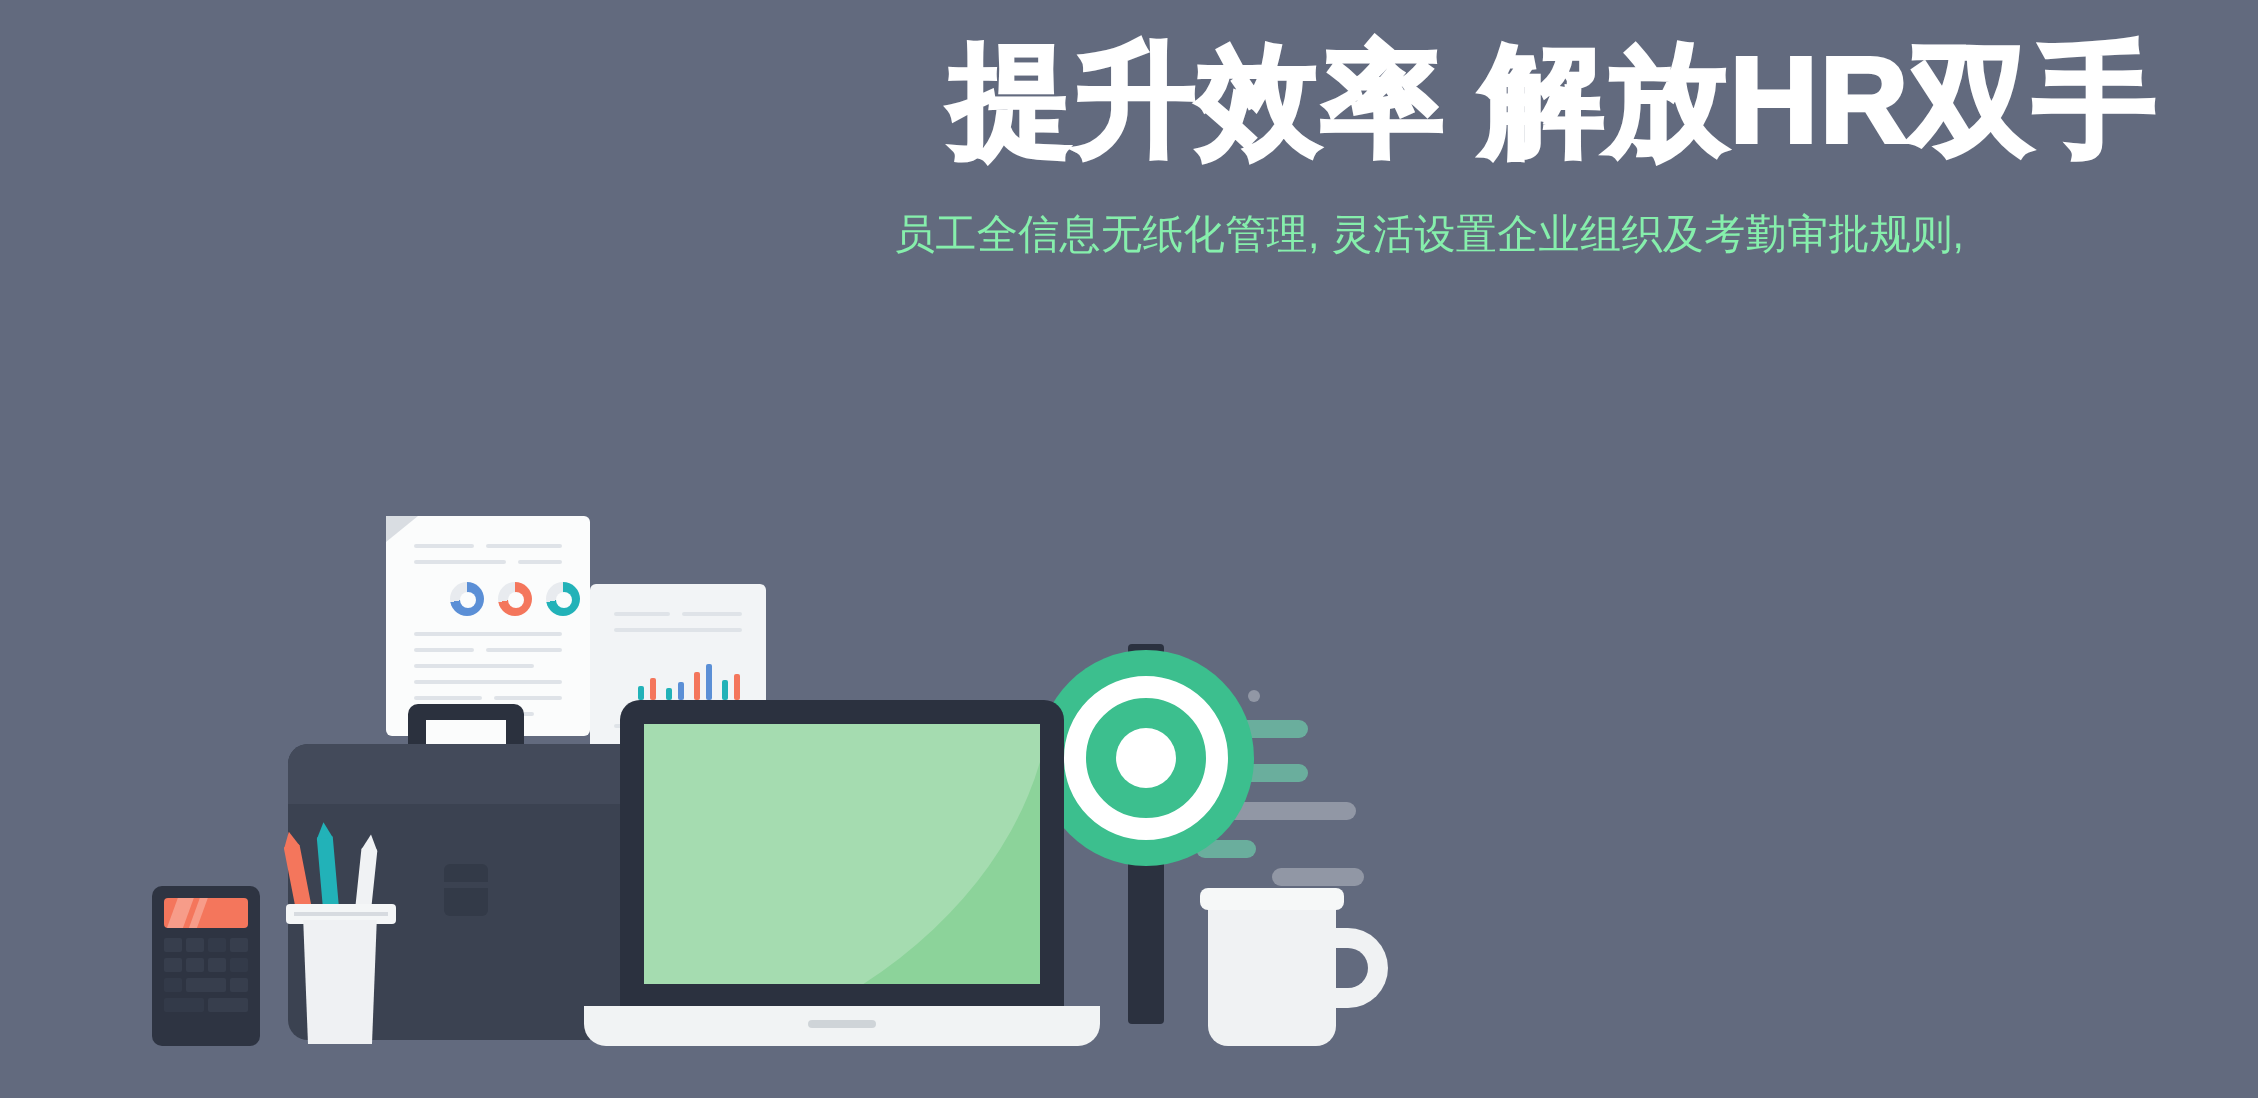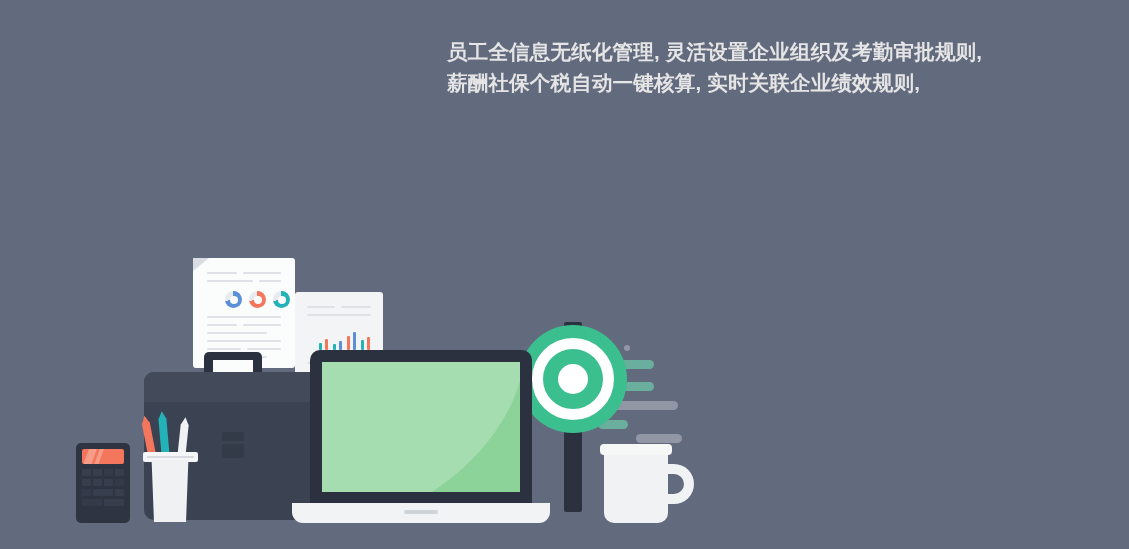--- a/index.html
+++ b/index.html
@@ -33,24 +33,23 @@
     text-align: center;
     -webkit-text-stroke: 2px #ffffff;
     margin: 0 0 14px 0;
   }
   .body-lines {
     margin-top: 18px;
   }
   .body-line {
     font-size: 20.5px;
     line-height: 31px;
-    color: #e5e5e5;
+    color: #86efac;
     letter-spacing: 0.2px;
     white-space: nowrap;
-    font-weight: bold;
   }
 
   
   .illo { position: absolute; left: 0; top: 0; width: 1129px; height: 549px; }
 
   
   .calc {
     position: absolute; left: 76px; top: 443px;
     width: 54px; height: 80px;
     background: #2e3442; border-radius: 5px;
@@ -337,19 +336,19 @@
     </div>
     <div class="laptop-base"></div>
     <div class="laptop-pad"></div>
 
     <div class="mug-handle"></div>
     <div class="mug-body"></div>
     <div class="mug-lip"></div>
   </div>
 
   <div class="text-block">
+    <div class="headline">提升效率 解放HR双手</div>
     <div class="body-lines">
       <div class="body-line">员工全信息无纸化管理, 灵活设置企业组织及考勤审批规则,</div>
-      <div class="body-line">薪酬社保个税自动一键核算, 实时关联企业绩效规则,</div>
     </div>
   </div>
 
 </div>
 
 </body></html>

